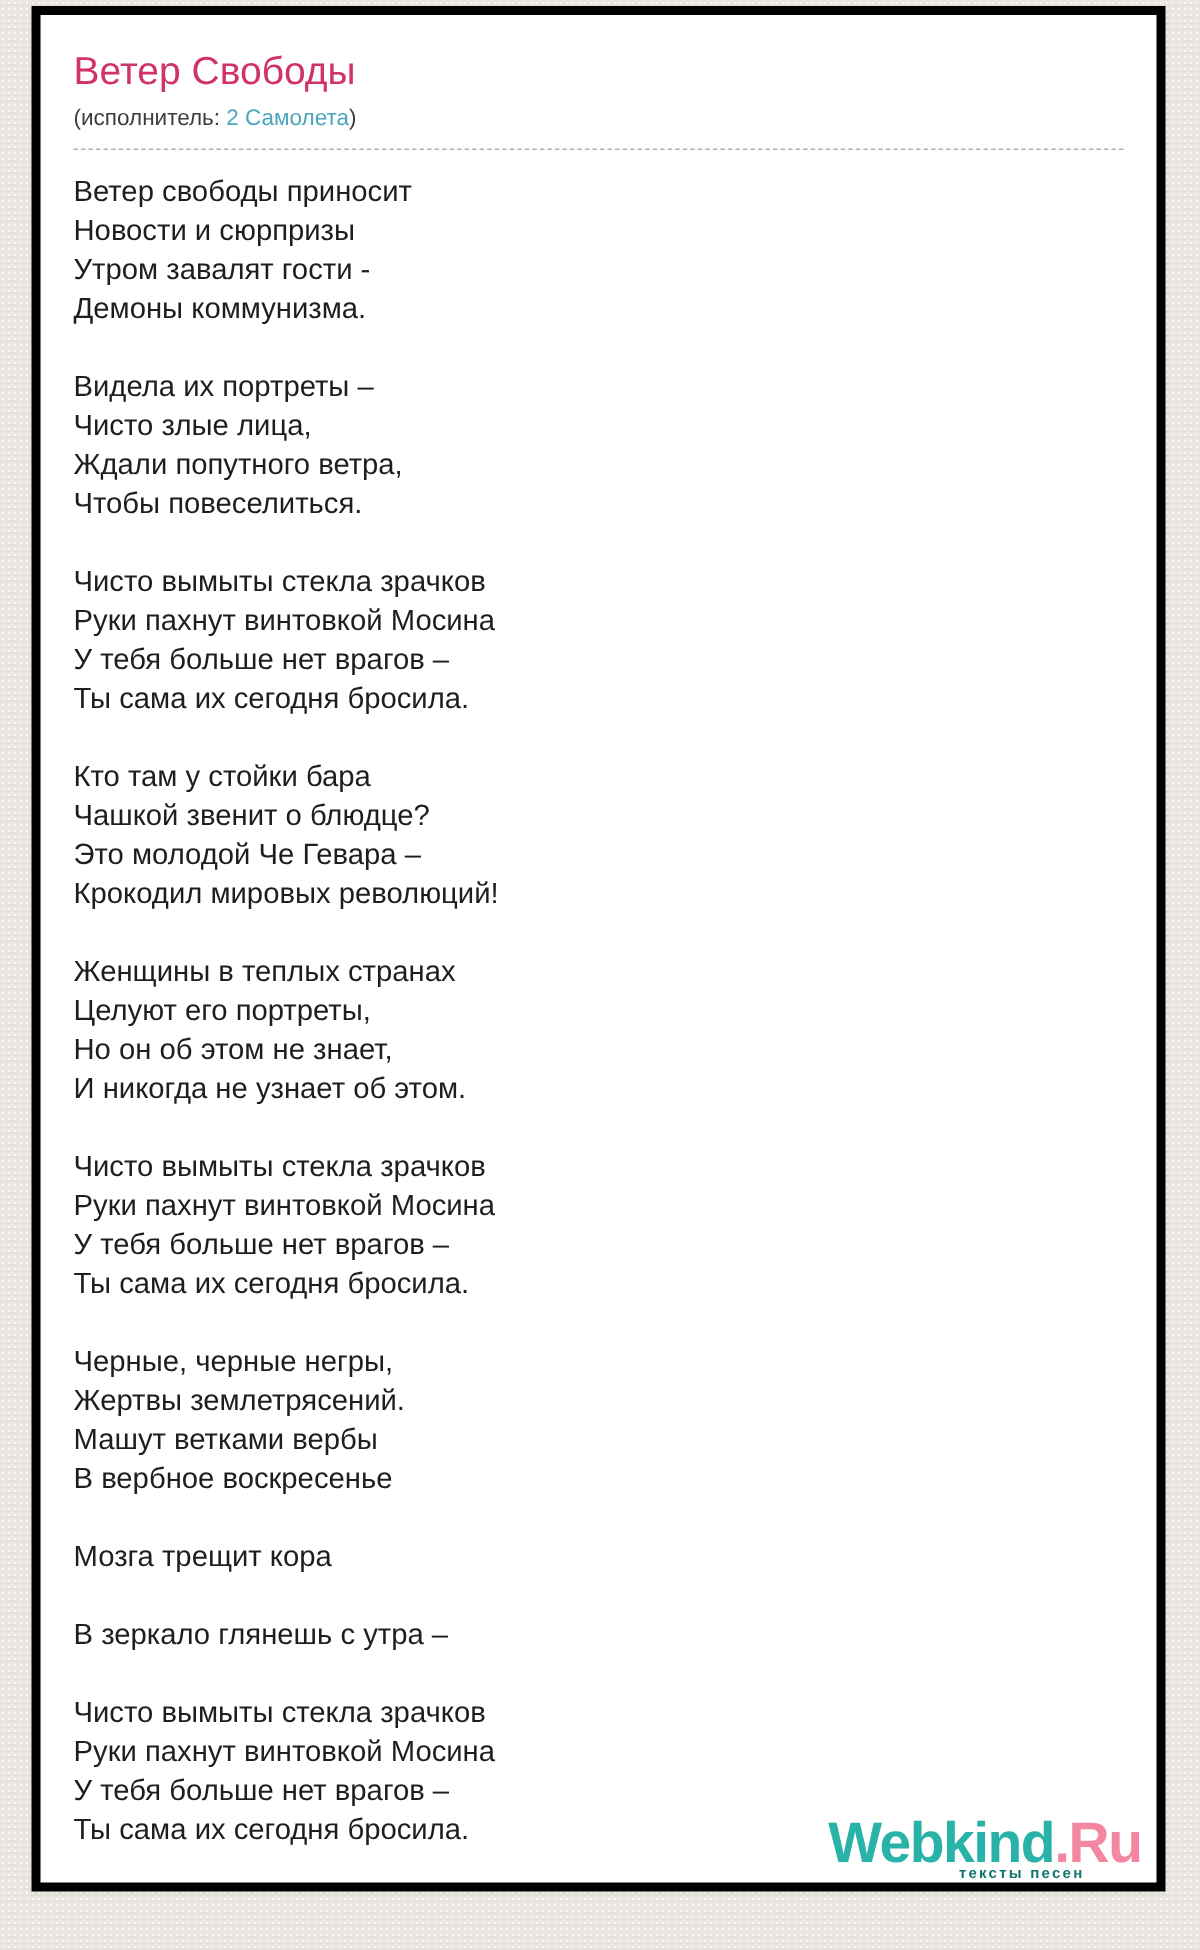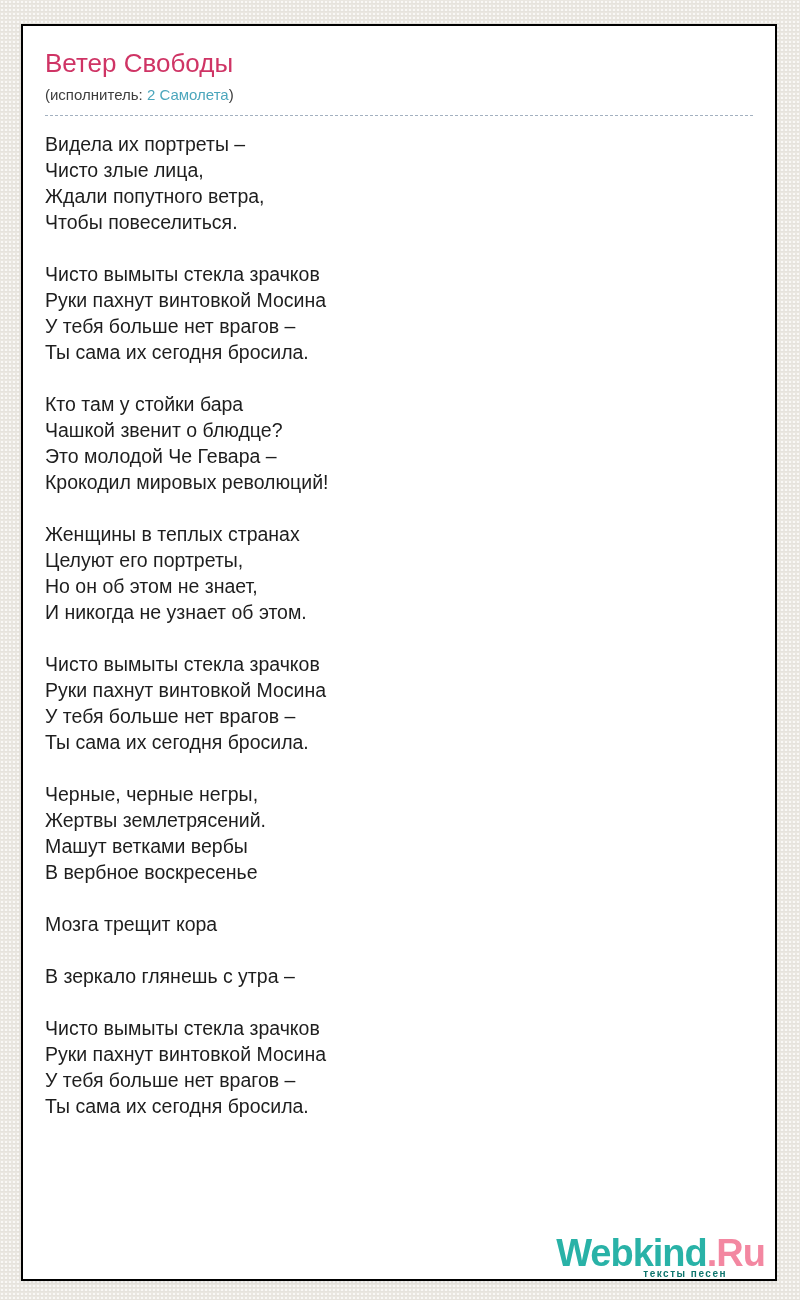--- a/index.html
+++ b/index.html
@@ -11,26 +11,26 @@
     background-image:
       radial-gradient(rgba(255,255,255,0.7) 1px, transparent 1px),
       linear-gradient(0deg, rgba(0,0,0,0.015) 1px, transparent 1px);
     background-size: 4px 4px, 4px 4px;
     position: relative;
     overflow: hidden;
   }
   .page-card {
     position: absolute;
     left: 21px;
-    top: 24px;
+    top: 4px;
     width: 756px;
     height: 1257px;
     box-sizing: border-box;
     background: #ffffff;
-    border: 2px solid #000000;
+    border: 6px solid #000000;
     box-shadow: 0 1px 3px rgba(0,0,0,0.08);
   }
   .content {
     padding: 22px 22px 0 22px;
   }
   .song-title {
     margin: 0 0 7px 0;
     font-size: 26px;
     font-weight: 400;
     color: #cf3465;
@@ -87,20 +87,21 @@
 
 <div class="page-card">
   <div class="content">
 
     <h1 class="song-title">Ветер Свободы</h1>
 
     <div class="artist-line"><span>(исполнитель: </span><a class="artist-link">2 Самолета</a><span>)</span></div>
 
     <div class="lyrics">
 
+      <p class="stanza"><span>Ветер свободы приносит</span><br><span>Новости и сюрпризы</span><br><span>Утром завалят гости -</span><br><span>Демоны коммунизма.</span></p>
 
       <p class="stanza"><span>Видела их портреты –</span><br><span>Чисто злые лица,</span><br><span>Ждали попутного ветра,</span><br><span>Чтобы повеселиться.</span></p>
 
       <p class="stanza"><span>Чисто вымыты стекла зрачков</span><br><span>Руки пахнут винтовкой Мосина</span><br><span>У тебя больше нет врагов –</span><br><span>Ты сама их сегодня бросила.</span></p>
 
       <p class="stanza"><span>Кто там у стойки бара</span><br><span>Чашкой звенит о блюдце?</span><br><span>Это молодой Че Гевара –</span><br><span>Крокодил мировых революций!</span></p>
 
       <p class="stanza"><span>Женщины в теплых странах</span><br><span>Целуют его портреты,</span><br><span>Но он об этом не знает,</span><br><span>И никогда не узнает об этом.</span></p>
 
       <p class="stanza"><span>Чисто вымыты стекла зрачков</span><br><span>Руки пахнут винтовкой Мосина</span><br><span>У тебя больше нет врагов –</span><br><span>Ты сама их сегодня бросила.</span></p>

